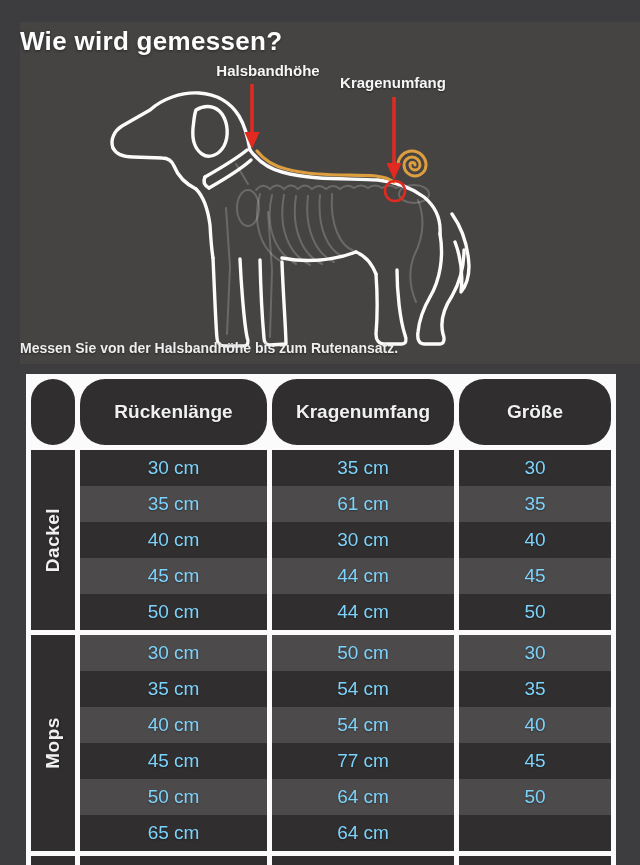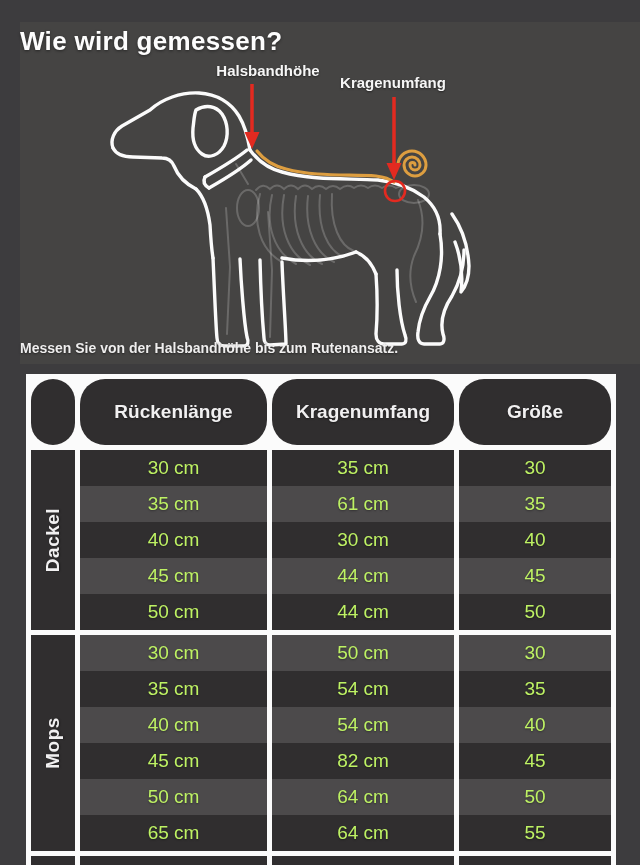--- a/index.html
+++ b/index.html
@@ -70,21 +70,21 @@
     white-space:nowrap;
     text-shadow:0 1px 2px rgba(0,0,0,.4);
   }
   .col-stack{
     display:flex;flex-direction:column;
     background:#302e2f;
   }
   .data-row{
     height:36px;flex:0 0 36px;
     display:flex;align-items:center;justify-content:center;
-    font-size:19px;color:#bef264;
+    font-size:19px;color:#7dd3fc;
     text-shadow:0 1px 2px rgba(0,0,0,.35);
   }
   .shade-dark{background:#302e2f;}
   .shade-light{background:#4c4a4b;}
   .sliver-cell{background:#302e2f;}
 </style>
 </head>
 <body>
 
 <div id="screenshot">
@@ -212,31 +212,30 @@
         <div class="data-row shade-dark">35 cm</div>
         <div class="data-row shade-light">40 cm</div>
         <div class="data-row shade-dark">45 cm</div>
         <div class="data-row shade-light">50 cm</div>
         <div class="data-row shade-dark">65 cm</div>
       </div>
       <div class="col-stack">
         <div class="data-row shade-light">50 cm</div>
         <div class="data-row shade-dark">54 cm</div>
         <div class="data-row shade-light">54 cm</div>
-        <div class="data-row shade-dark">82 cm</div>
+        <div class="data-row shade-dark">77 cm</div>
         <div class="data-row shade-light">64 cm</div>
         <div class="data-row shade-dark">64 cm</div>
       </div>
       <div class="col-stack">
         <div class="data-row shade-light">30</div>
         <div class="data-row shade-dark">35</div>
         <div class="data-row shade-light">40</div>
         <div class="data-row shade-dark">45</div>
         <div class="data-row shade-light">50</div>
-        <div class="data-row shade-dark">55</div>
       </div>
       <div class="sliver-cell"></div>
       <div class="sliver-cell"></div>
       <div class="sliver-cell"></div>
       <div class="sliver-cell"></div>
     </div>
 
 </div>
 
 </body></html>

